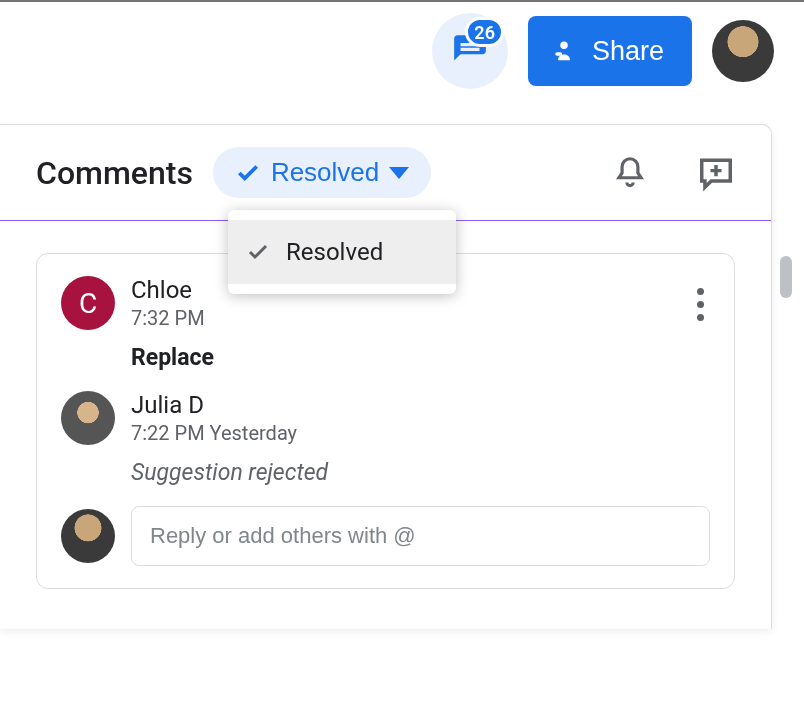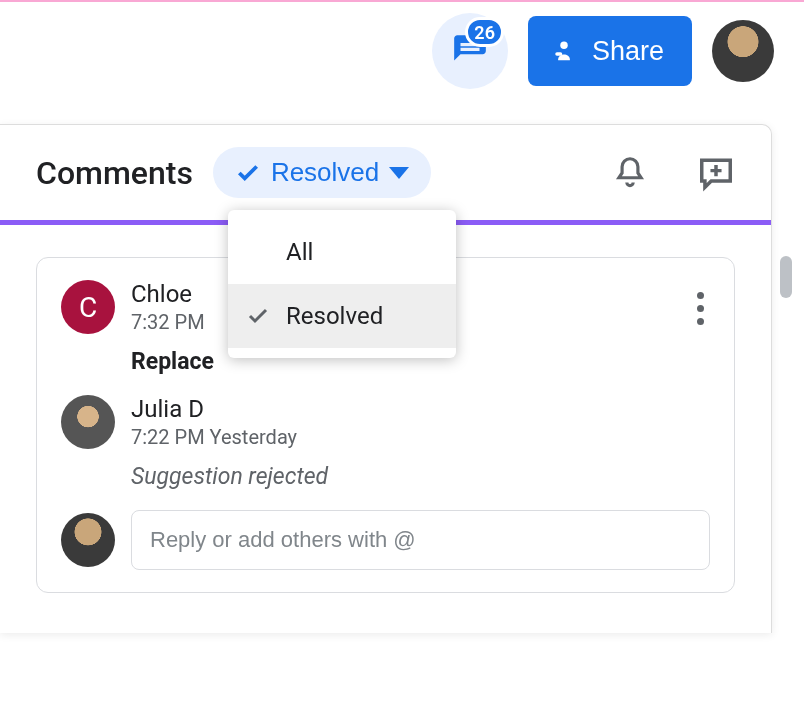--- a/index.html
+++ b/index.html
@@ -11,21 +11,21 @@
       overflow: hidden;
       position: relative;
     }
     .topbar {
       height: 100px;
       display: flex;
       align-items: center;
       justify-content: flex-end;
       gap: 20px;
       padding-right: 30px;
-      border-top: 2px solid #f9a8d4;
+      border-top: 2px solid #737373;
     }
     .comment-badge-wrap {
       width: 76px; height: 76px;
       border-radius: 50%;
       background: #e8f0fe;
       display: flex; align-items: center; justify-content: center;
       position: relative;
     }
     .comment-badge-wrap svg { width: 38px; height: 38px; }
     .count-bubble {
@@ -74,21 +74,21 @@
       border-bottom: none;
       border-radius: 0 10px 0 0;
       box-shadow: 0 2px 8px rgba(0,0,0,0.08);
       padding-bottom: 40px;
     }
     .panel-header {
       display: flex;
       align-items: center;
       padding: 22px 36px;
       gap: 20px;
-      border-bottom: 5px solid #8b5cf6;
+      border-bottom: 1px solid #8b5cf6;
     }
     .panel-title {
       font-size: 32px;
       font-weight: 500;
       color: #202124;
     }
     .filter-pill {
       display: flex; align-items: center; gap: 10px;
       background: #e8f0fe;
       color: #1a73e8;
@@ -278,26 +278,20 @@
       <div class="reply-row">
         <div class="avatar small"></div>
         <input class="reply-input" placeholder="Reply or add others with @" style="">
       </div>
 
     </div>
   </div>
 </div>
 
 <div class="dropdown">
-  <div class="dd-item">
-    <svg class="dd-check hidden" viewBox="0 0 24 24" stroke="#5f6368" stroke-width="3" fill="none">
-        <path d="M4 12l5 5L20 6"></path>
-      </svg>
-    <span>All</span>
-  </div>
   <div class="dd-item selected">
     <svg class="dd-check" viewBox="0 0 24 24" stroke="#5f6368" stroke-width="3" fill="none">
         <path d="M4 12l5 5L20 6"></path>
       </svg>
     <span>Resolved</span>
   </div>
 </div>
 
 <div class="scrollbar-nub"></div>
 

